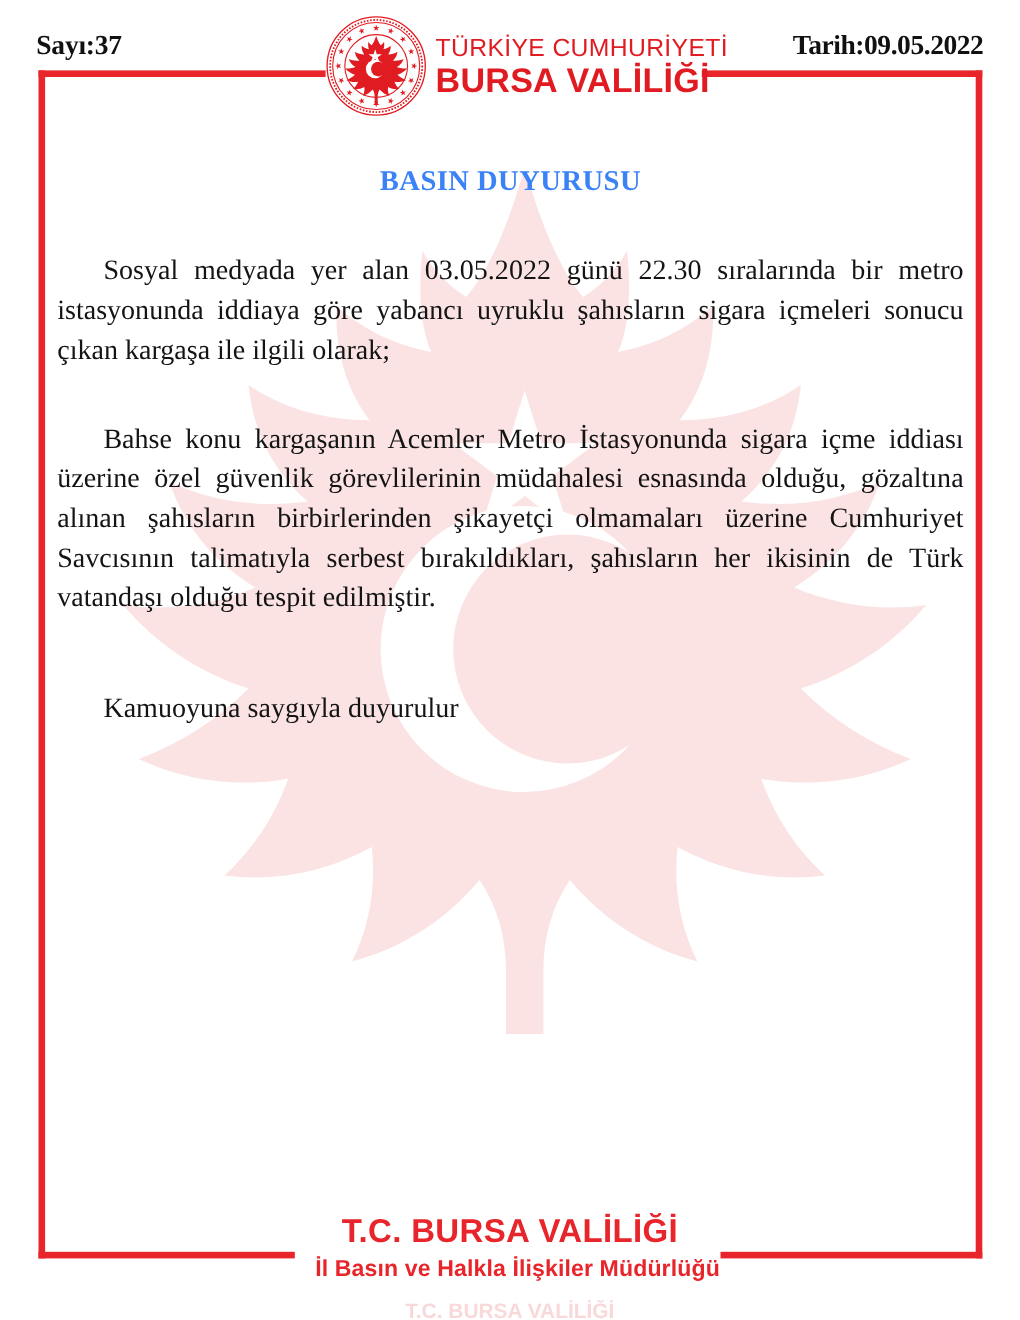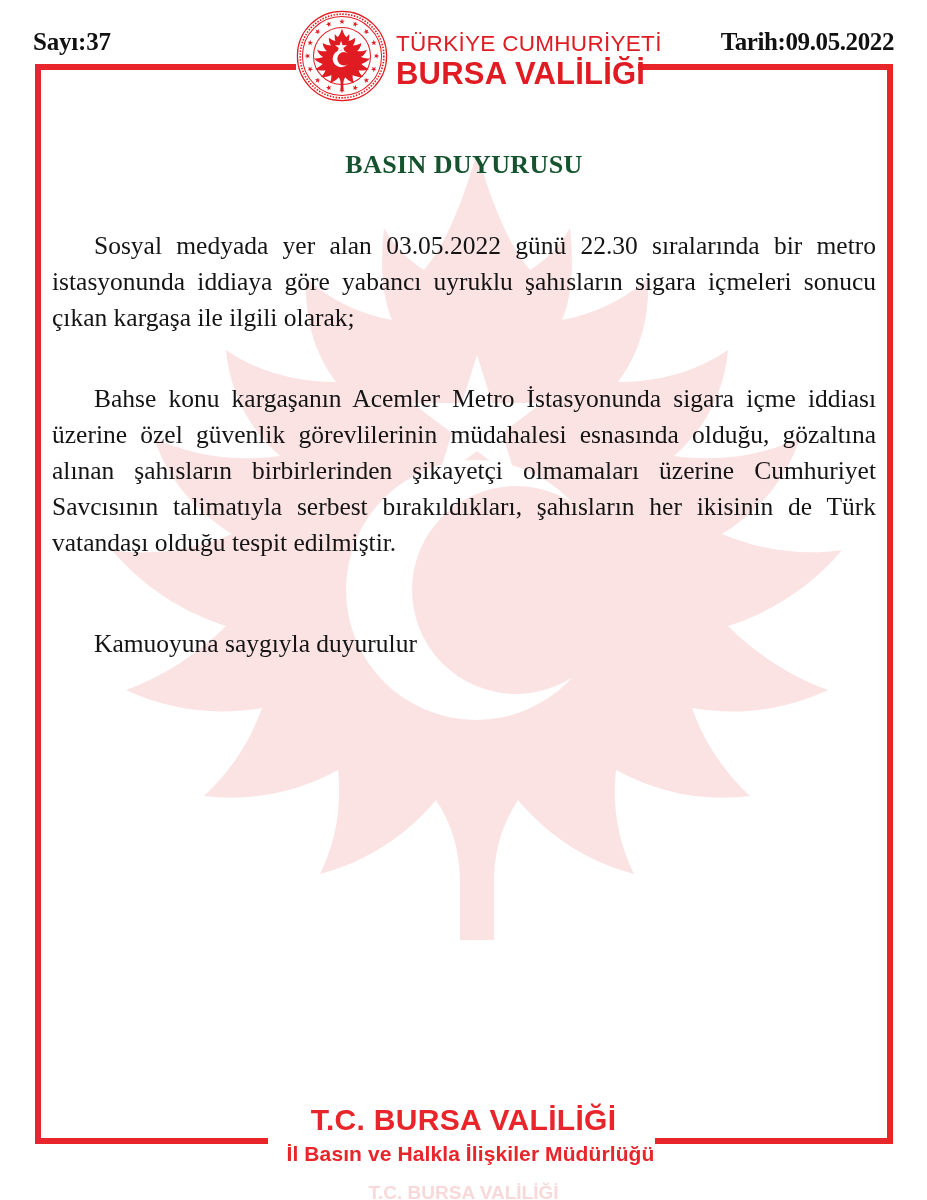--- a/index.html
+++ b/index.html
@@ -62,20 +62,21 @@
     white-space: nowrap;
   }
 
   .logo-block {
     position: absolute;
     left: 296px;
     top: 10px;
     width: 345px;
     height: 100px;
     display: flex;
+    align-items: center;
     gap: 8px;
   }
   .emblem {
     width: 92px;
     height: 92px;
     flex: 0 0 92px;
   }
   .emblem svg { display: block; width: 100%; height: 100%; }
   .logo-text {
     display: flex;
@@ -121,21 +122,21 @@
     left: 52px;
     top: 140px;
     width: 824px;
     z-index: 3;
   }
   .doc-title {
     text-align: center;
     font-family: "Liberation Serif", serif;
     font-weight: bold;
     font-size: 26px;
-    color: #14532d;
+    color: #3b82f6;
     letter-spacing: 0.4px;
     margin: 10px 0 0 0;
   }
   .para {
     font-family: "Liberation Serif", serif;
     font-size: 25.5px;
     line-height: 1.42;
     color: #141414;
     text-align: justify;
     text-indent: 42px;

